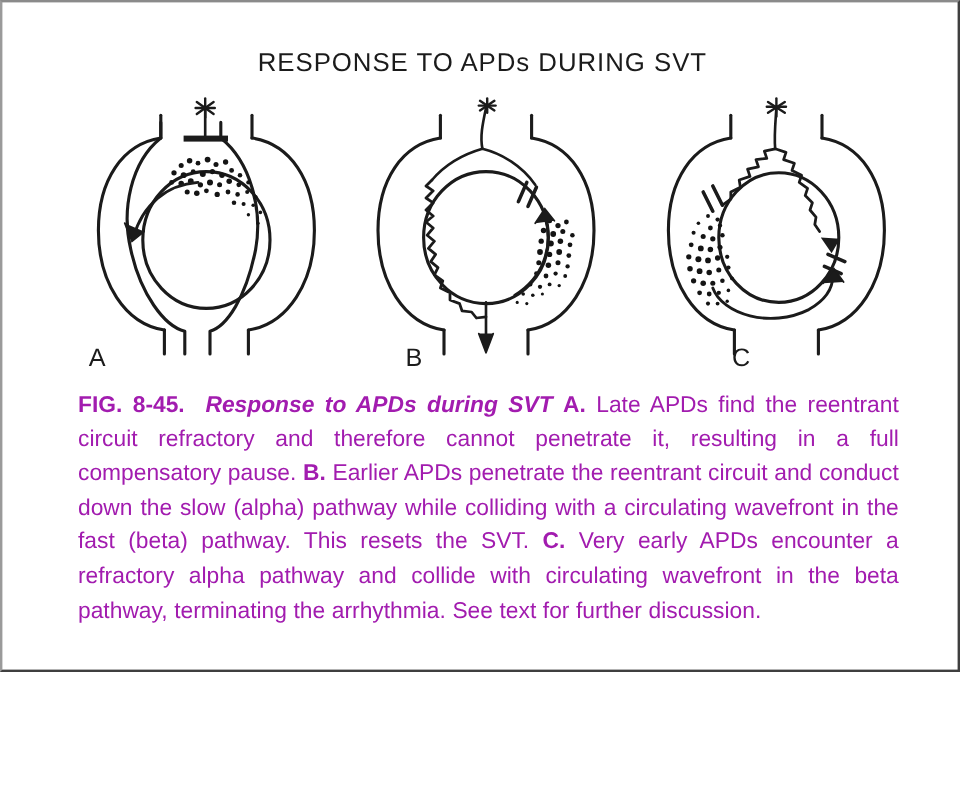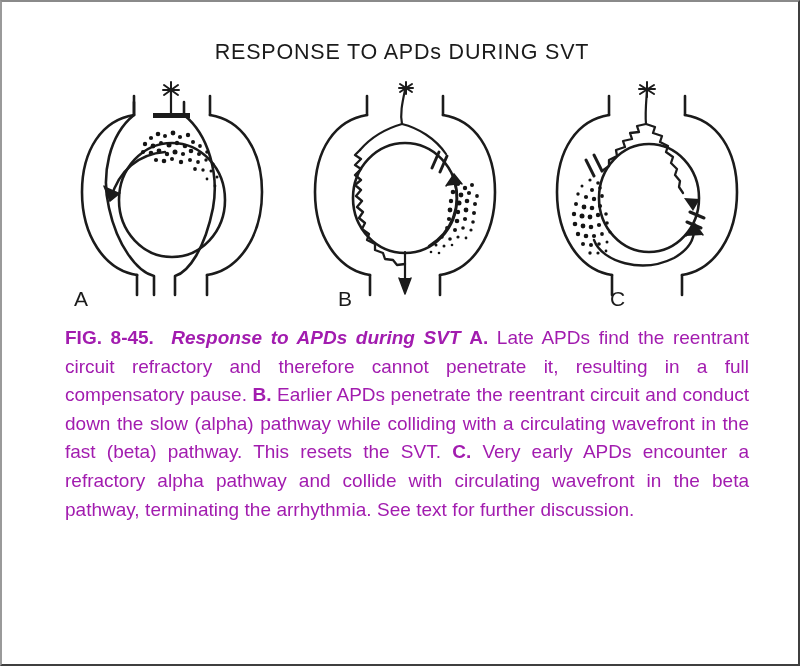--- a/index.html
+++ b/index.html
@@ -6,21 +6,21 @@
     margin: 0;
     padding: 0;
     background: #ffffff;
   }
   body {
     font-family: "Liberation Sans", sans-serif;
   }
   #figure-page {
     position: relative;
     width: 800px;
-    height: 666px;
+    height: 560px;
     background: #ffffff;
     box-sizing: border-box;
     border-top: 2px solid #8a8a8a;
     border-left: 2px solid #9a9a9a;
     border-right: 2px solid #3f3f3f;
     border-bottom: 2px solid #3f3f3f;
     overflow: hidden;
   }
 
   

